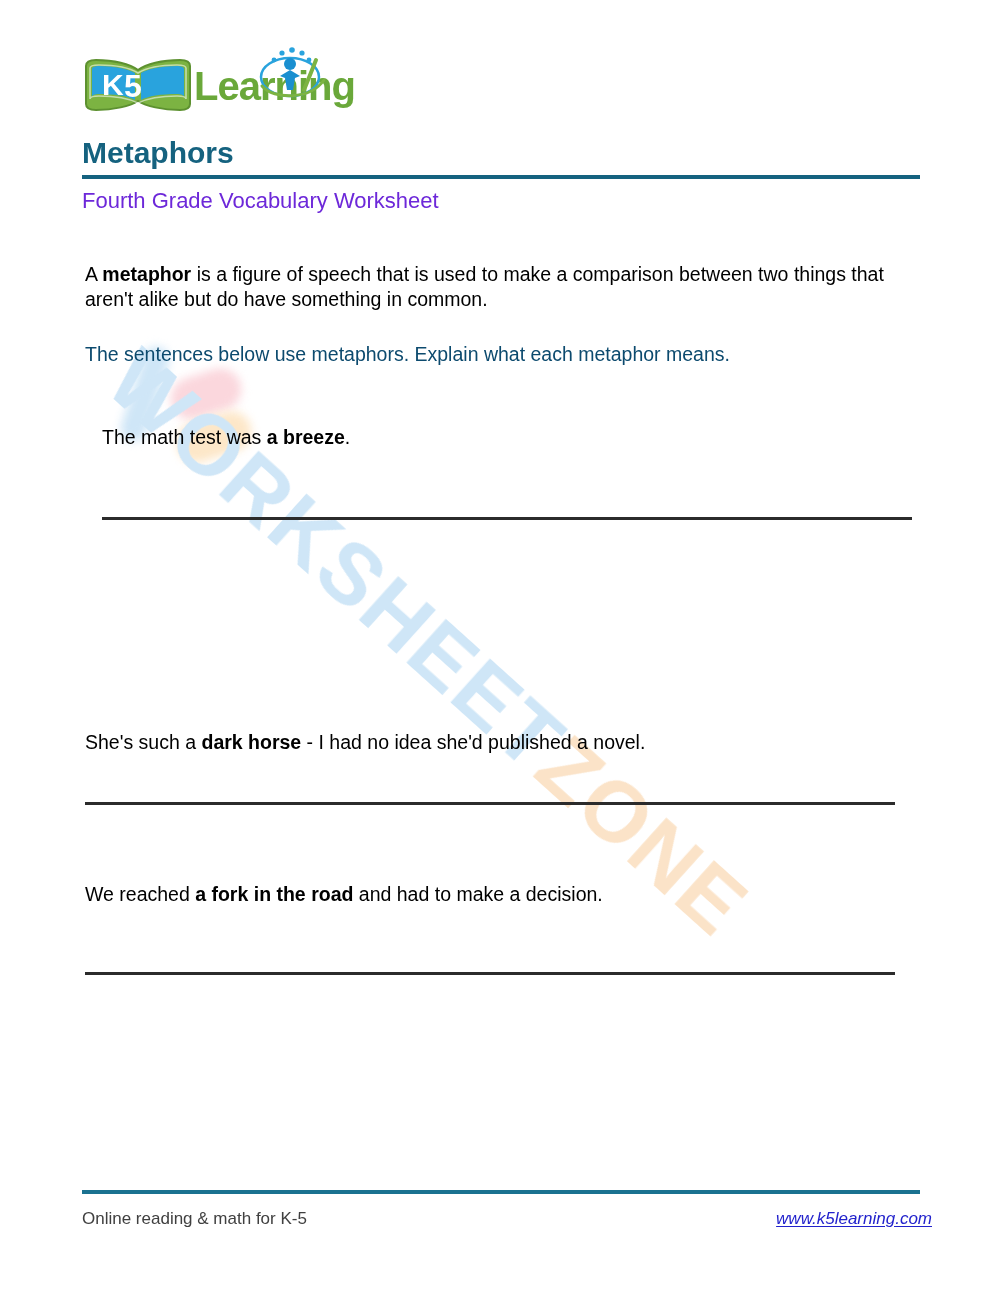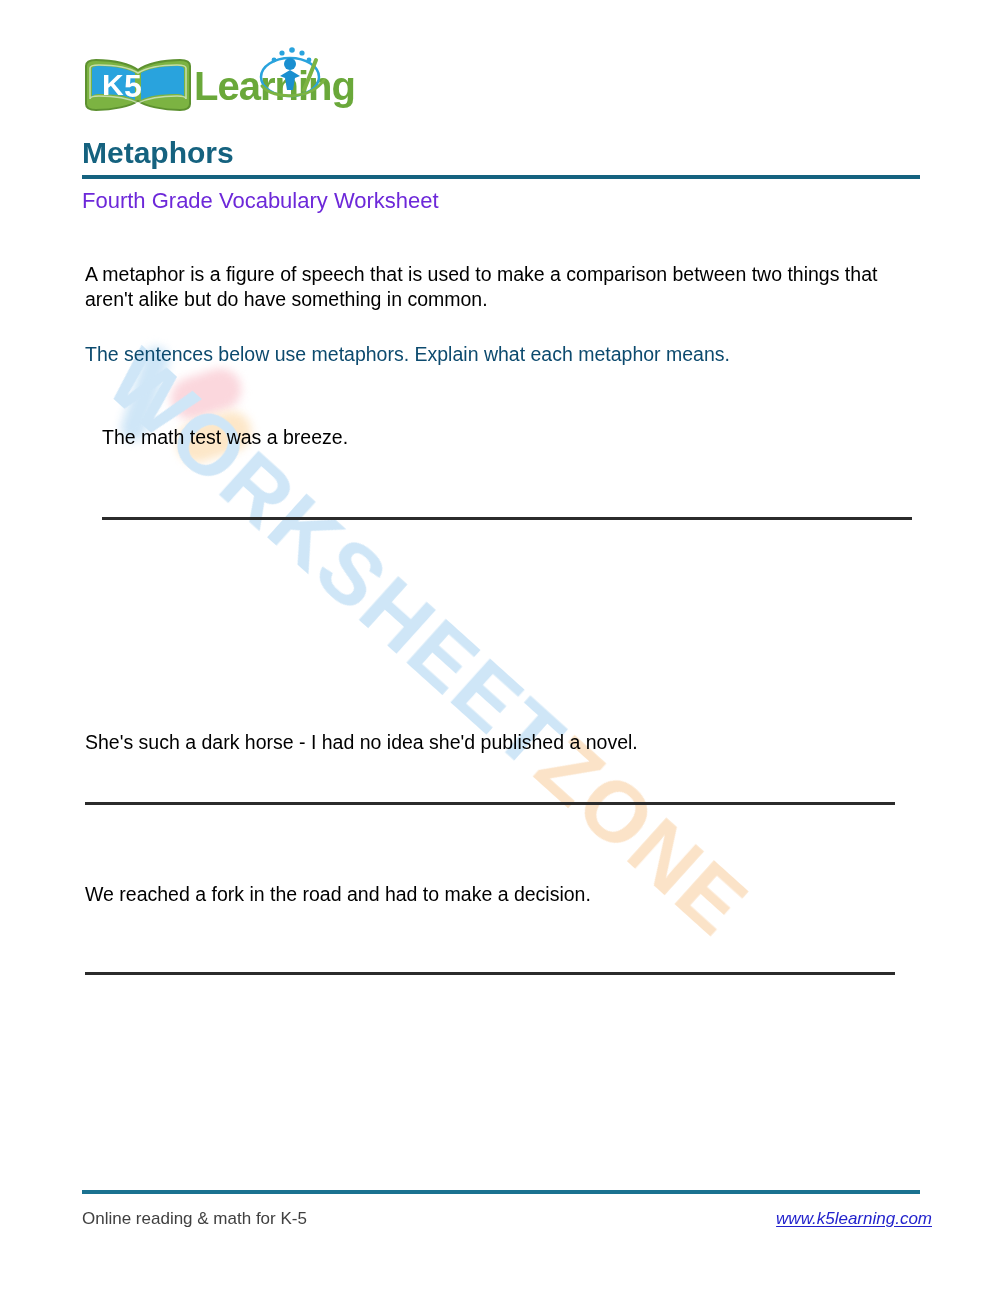--- a/index.html
+++ b/index.html
@@ -204,21 +204,21 @@
     right: 68px;
     top: 1208px;
     font-size: 17px;
     line-height: 22px;
     color: #2222cc;
     text-decoration: underline;
     text-underline-offset: 2px;
     font-style: italic;
   }
 
-  b, strong { font-weight: 400; }
+  b, strong { font-weight: 700; }
 </style>
 </head>
 <body>
 
 <div id="watermark">
   <div class="wm-logo">
     <span class="wm-blob b1"></span>
     <span class="wm-blob b2"></span>
     <span class="wm-blob b3"></span>
   </div>

